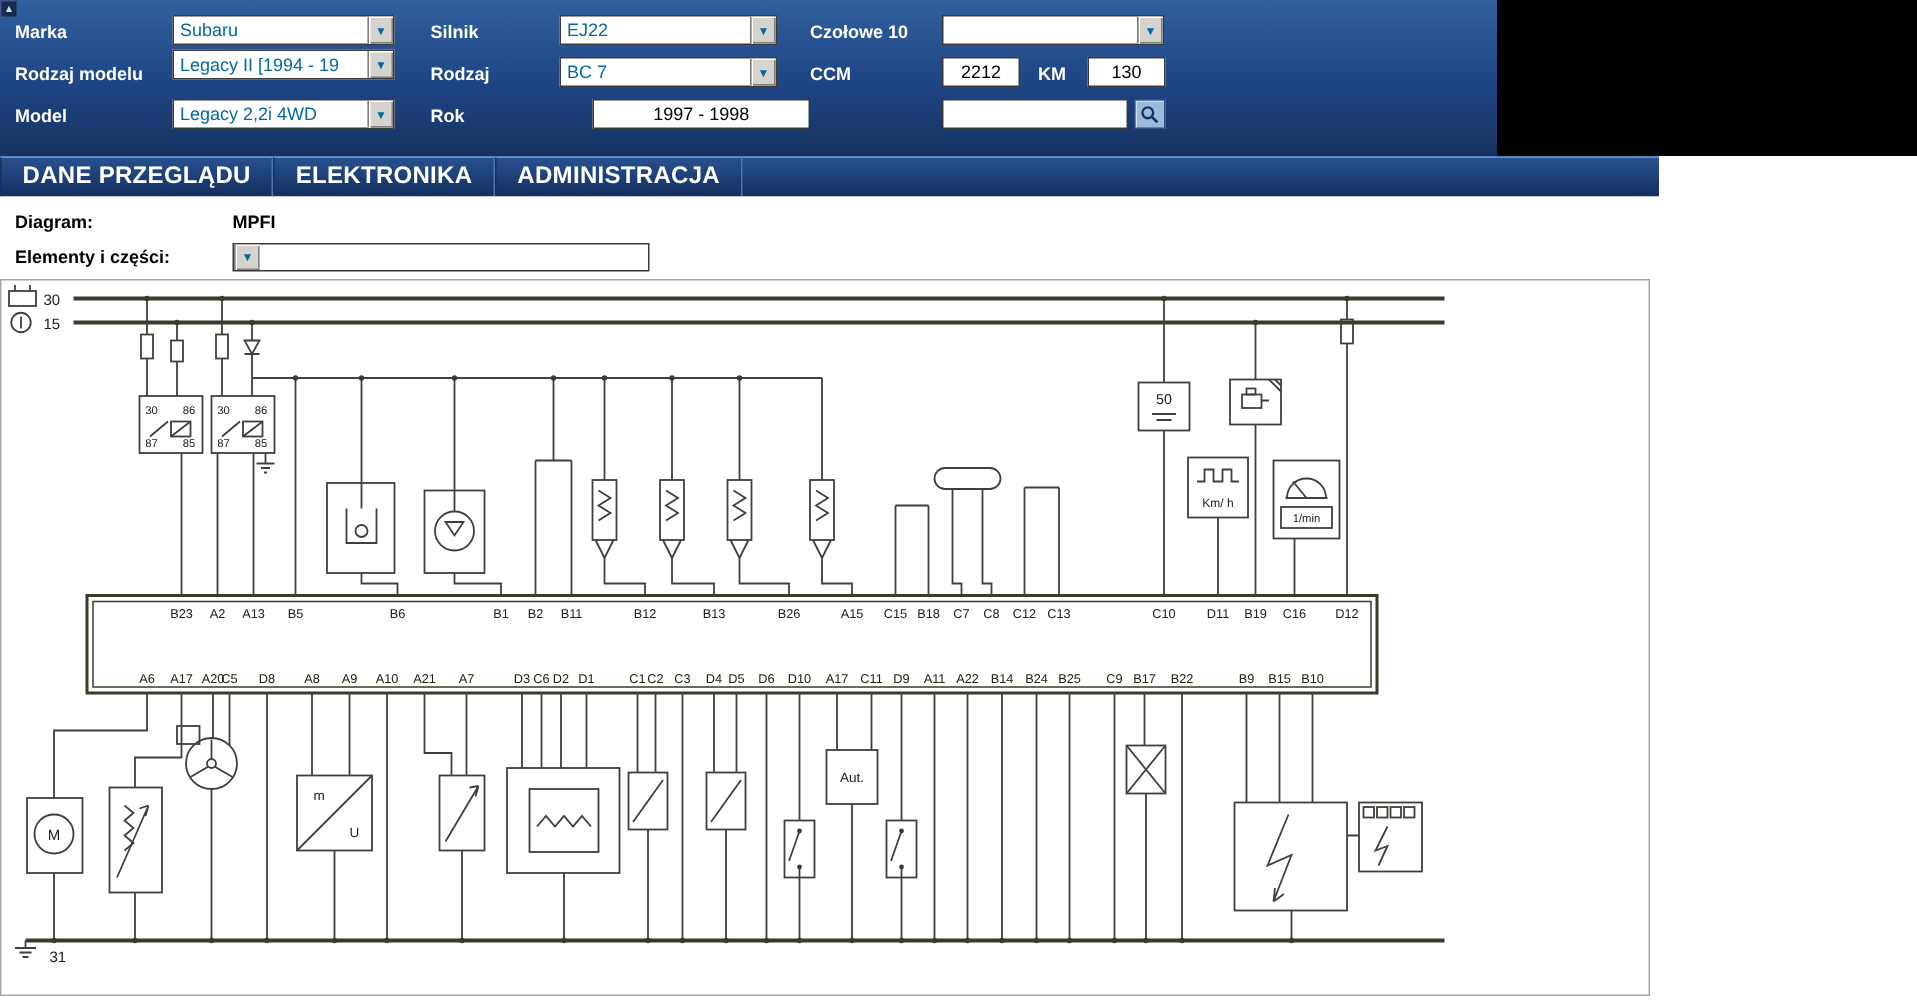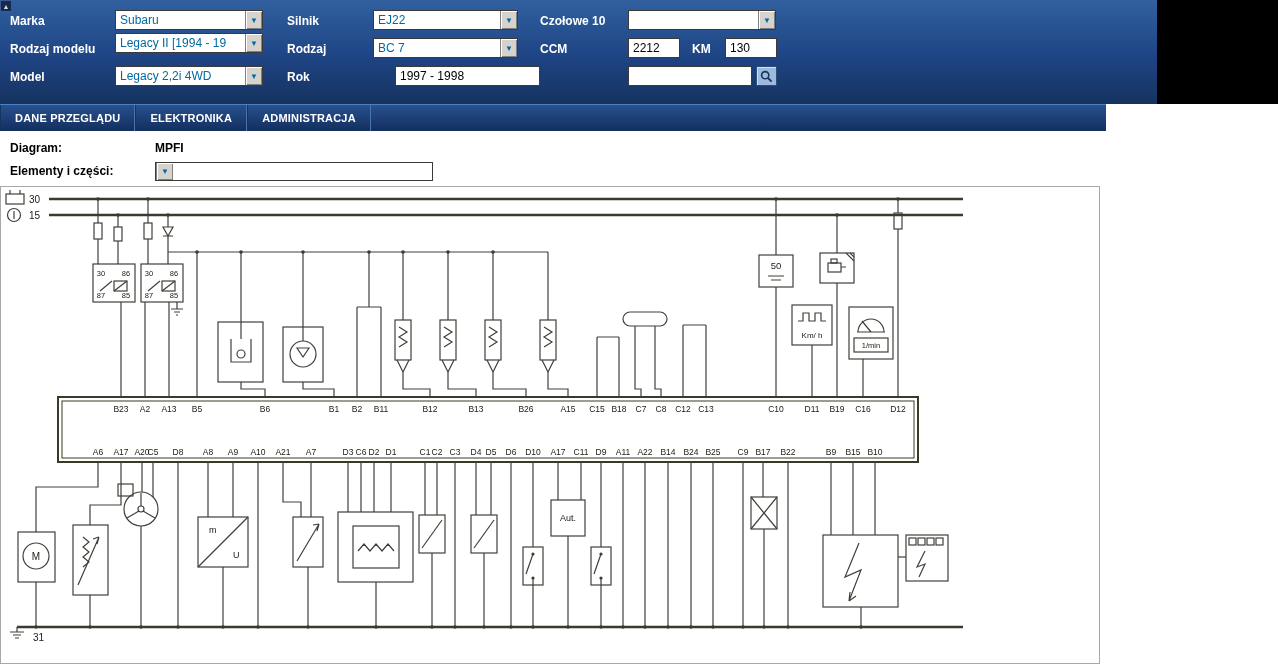--- a/index.html
+++ b/index.html
@@ -1,44 +1,44 @@
 <!DOCTYPE html>
 <html><head>
 <meta charset="utf-8">
 <style>
   * { box-sizing: border-box; margin: 0; padding: 0; }
   html,body { width:1278px; height:670px; background:#fff; overflow:hidden;
               font-family:"Liberation Sans", sans-serif; }
 
   
   .topwrap { position:relative; width:1278px; height:104px; background:#000; }
-  .header  { position:absolute; left:0; top:0; width:1157px; height:104px;
+  .header  { position:absolute; left:0; top:0; width:998px; height:104px;
              background:linear-gradient(180deg,#31609f 0%, #1e4484 55%, #16335f 100%); }
   .corner-btn { position:absolute; left:0; top:0; width:12px; height:12px;
                 background:#16294e; color:#cfd8ea; font-size:7px; line-height:12px;
                 text-align:center; border:1px solid #3c5a8e; }
   .hlabel { position:absolute; color:#fff; font-weight:bold; font-size:12px; white-space:nowrap; }
 
   .sel { position:absolute; height:20px; background:#fff; border:1px solid #3a3a3a;
          display:flex; align-items:center; font-size:12px; color:#0369a1; }
   .sel-text { flex:1; padding:0 4px; white-space:nowrap; overflow:hidden; }
   .sel-btn  { width:17px; height:100%; background:#d6d3ce; border-left:1px solid #7f7f7f;
               box-shadow:inset 1px 1px 0 #ffffff, inset -1px -1px 0 #808080;
               font-size:8px; display:flex; align-items:center; justify-content:center; }
 
   .win-input { position:absolute; height:20px; background:#fff; border:1px solid #3a3a3a;
-               font-family:"Liberation Sans",sans-serif; font-size:12px; padding:0 4px; color:#000; }
+               font-family:"Liberation Sans",sans-serif; font-size:12px; padding:0 4px; color:#000;text-align:center; }
   .search-btn { position:absolute; width:21px; height:20px; background:#9db9dc;
                 border:1px solid #2c4e7e; box-shadow:inset 1px 1px 0 #cfe0f2;
                 display:flex; align-items:center; justify-content:center; cursor:pointer; }
 
   
   .menubar { width:1106px; height:27px; background:linear-gradient(180deg,#27518f,#132e5e);
              border-top:1px solid #4f7ec2; display:flex; align-items:stretch; }
-  .menu-item { color:#fff; font-size:11px; font-weight:bold; line-height:26px;
+  .menu-item { color:#fff; font-size:16px; font-weight:bold; line-height:26px;
                padding:0 14px; border-right:1px solid #4a74ae; border-left:1px solid #16325e;
                letter-spacing:.2px; cursor:pointer; white-space:nowrap; }
 
   
   .infobar { position:relative; width:1106px; height:55px; background:#fff; }
   .ilabel { position:absolute; left:10px; font-size:12px; font-weight:bold; color:#000; }
   .ivalue { position:absolute; left:155px; font-size:12px; font-weight:bold; color:#000; }
   .sel.inline { position:absolute; left:155px; height:19px; width:278px; font-size:12px; }
 
   

